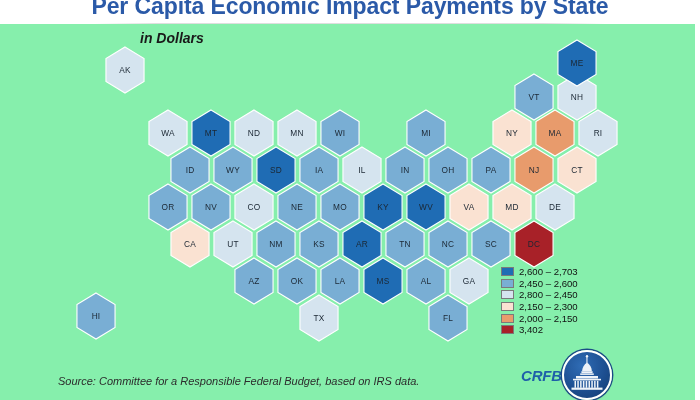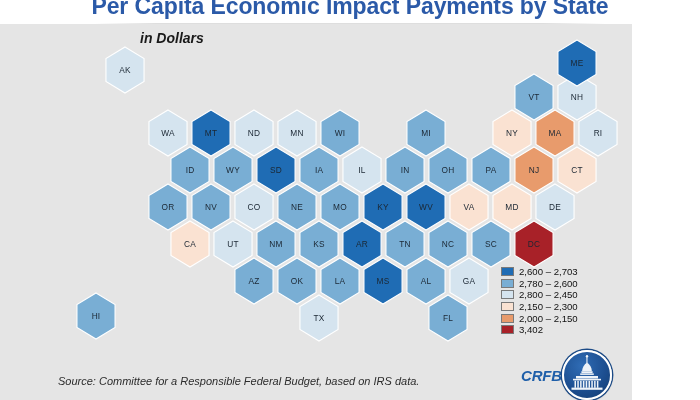--- a/index.html
+++ b/index.html
@@ -2,21 +2,21 @@
 <html><head>
 <meta charset="utf-8">
 <style>
   html,body{margin:0;padding:0;}
   body{
     width:700px;height:400px;overflow:hidden;
     background:#ffffff;
     font-family:"Liberation Sans", sans-serif;
     position:relative;
   }
-  #stage{position:absolute;inset:0;width:632px;height:400px;overflow:hidden;background:#e5e5e5;}
+  #stage{position:absolute;inset:0;width:695px;height:400px;overflow:hidden;background:#86efac;}
 
   
   .title-band{
     position:absolute;left:0;top:0;width:700px;height:24px;
     background:#ffffff;overflow:hidden;
   }
   .title-band .rule{
     position:absolute;left:95px;top:23px;width:510px;height:1px;
     background:linear-gradient(to right,rgba(0,0,0,0) 0%,rgba(0,0,0,.13) 12%,rgba(0,0,0,.13) 88%,rgba(0,0,0,0) 100%);
   }
@@ -308,21 +308,21 @@
       </svg>
   </div>
 
   <div id="legend">
       <div class="lg-row">
         <span class="lg-sw" style="background: rgb(31, 108, 180);"></span>
         <span class="lg-txt">2,600 – 2,703</span>
       </div>
       <div class="lg-row">
         <span class="lg-sw" style="background: rgb(121, 174, 212);"></span>
-        <span class="lg-txt">2,780 – 2,600</span>
+        <span class="lg-txt">2,450 – 2,600</span>
       </div>
       <div class="lg-row">
         <span class="lg-sw" style="background: rgb(213, 228, 239);"></span>
         <span class="lg-txt">2,800 – 2,450</span>
       </div>
       <div class="lg-row">
         <span class="lg-sw" style="background: rgb(250, 226, 210);"></span>
         <span class="lg-txt">2,150 – 2,300</span>
       </div>
       <div class="lg-row">

